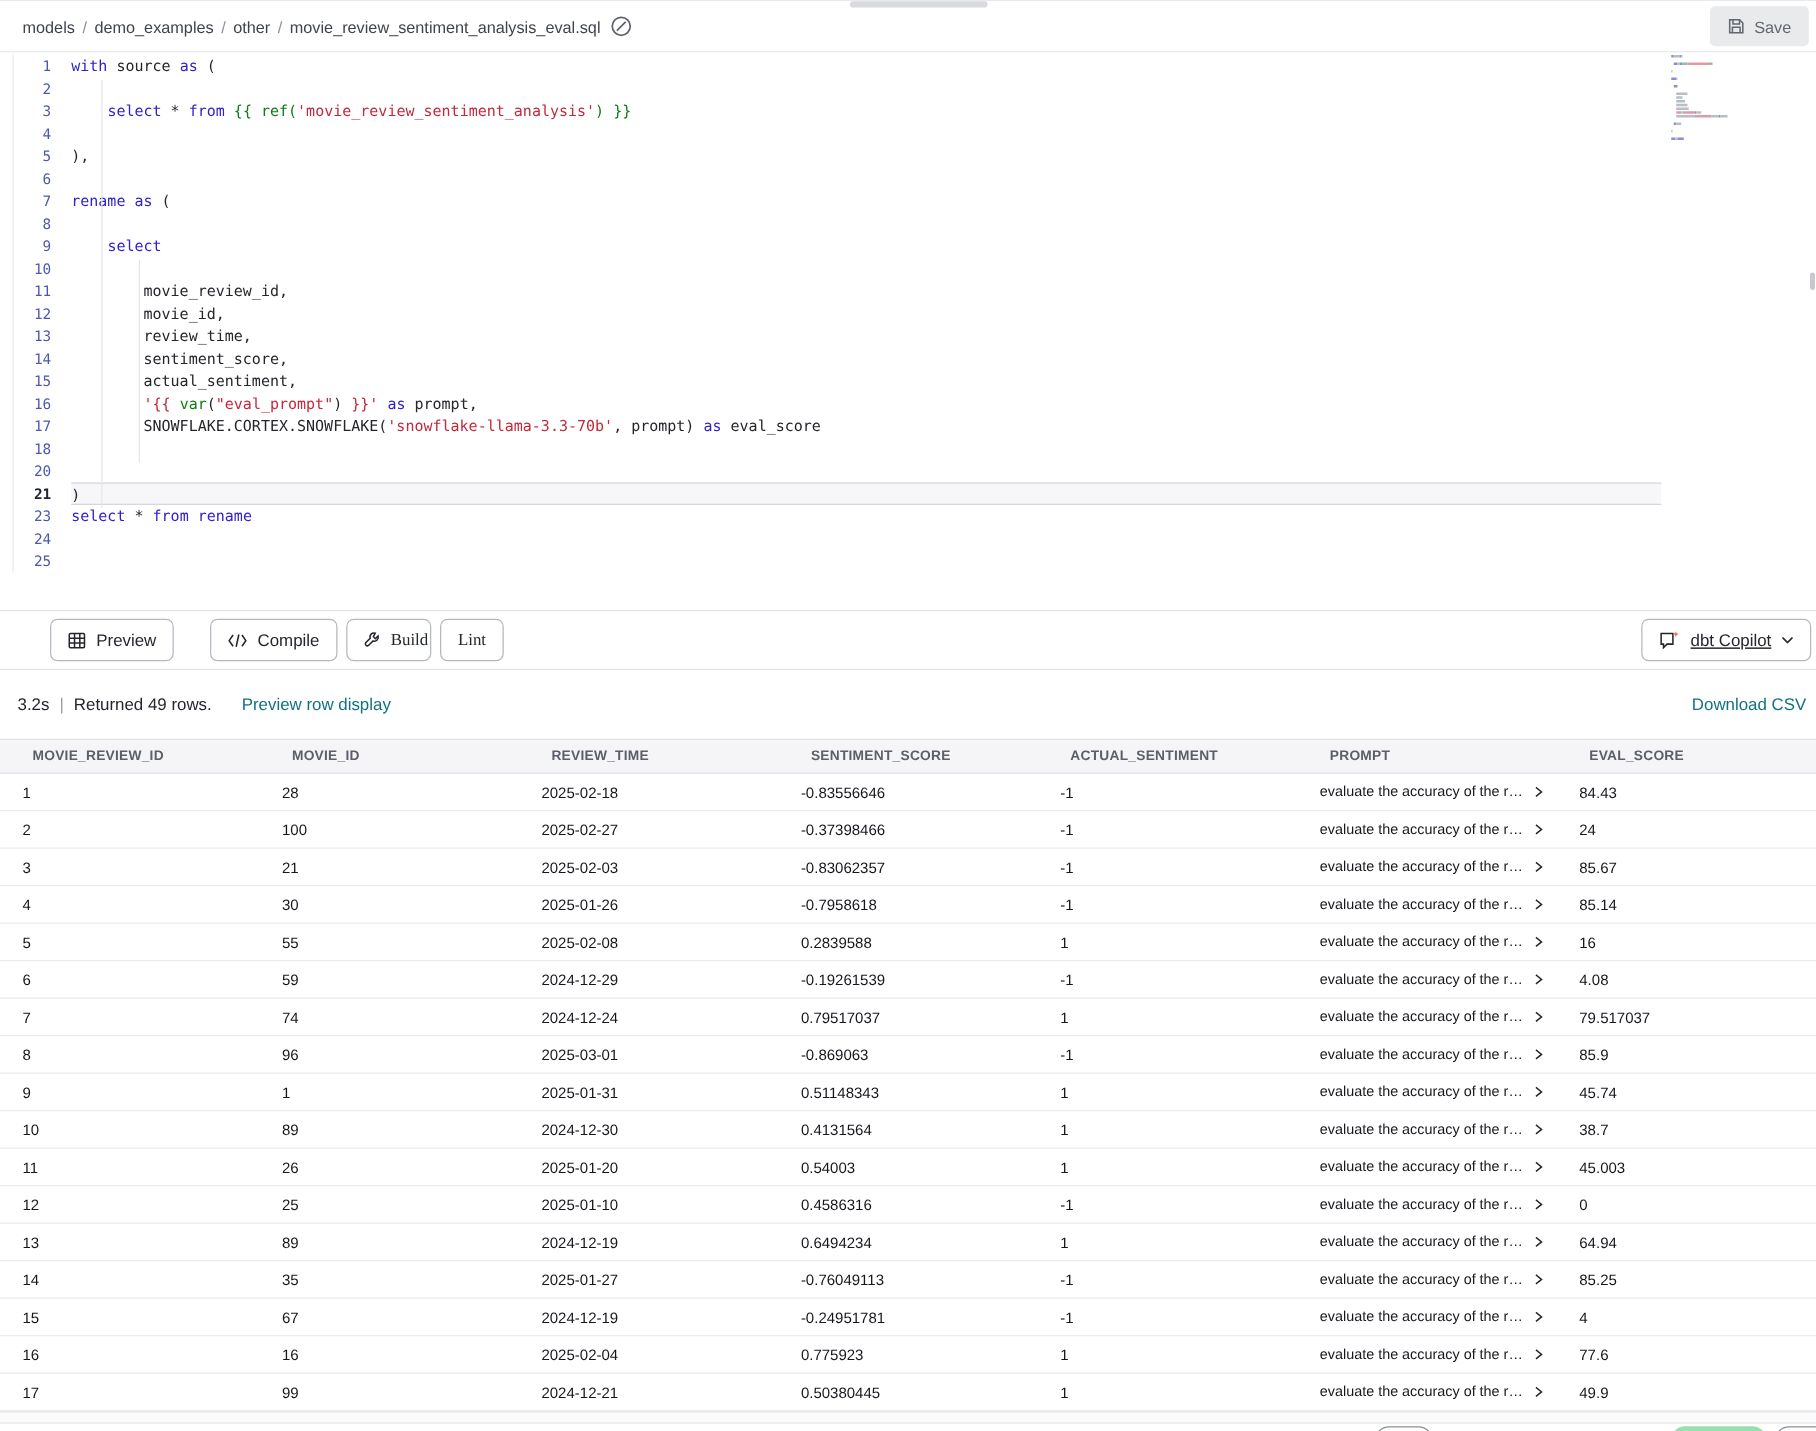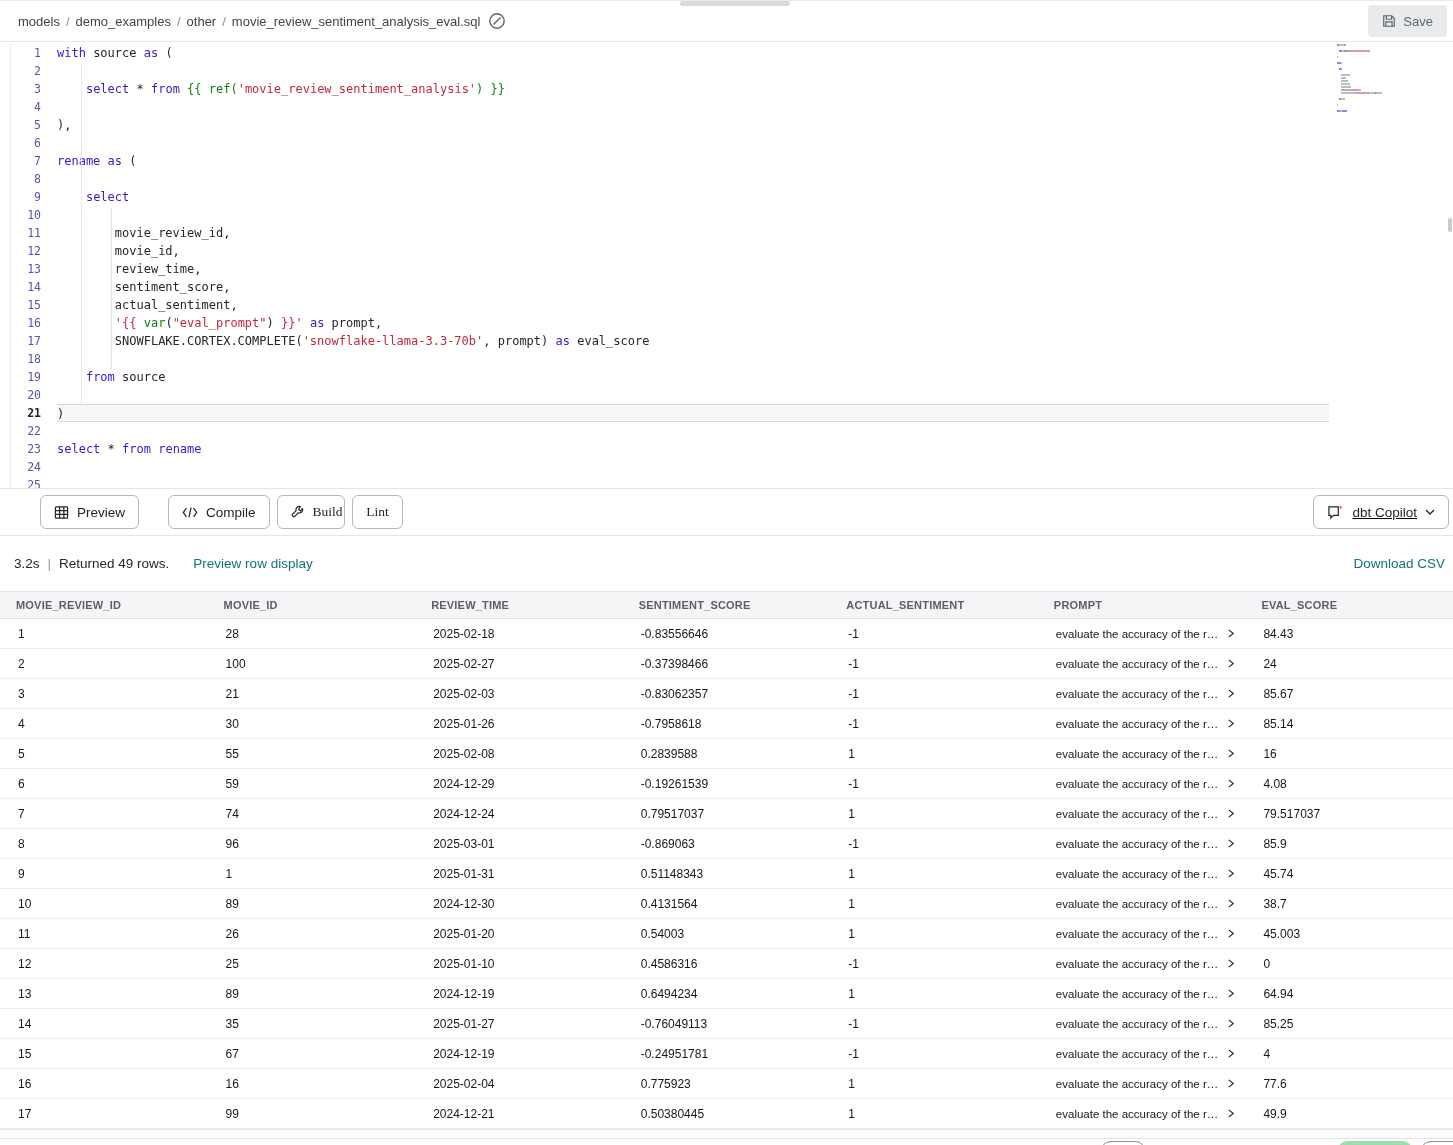--- a/index.html
+++ b/index.html
@@ -56,21 +56,21 @@
      padding:0 8px 0 14px; font-size:13.5px; color:#23262c; }
   .statusrow .sep { color:#9aa0a8; margin:0 8px; }
   .link { color:#11727f; cursor:pointer; font-size:13.5px; }
   .rowdisp { margin-left:24px; }
   .dlcsv { margin-left:auto; }
 
   
   .rtable { position:absolute; left:0; top:590px; width:1453px; }
   .thead { display:grid; grid-template-columns:repeat(7,1fr); height:28px; background:#f5f5f7;
     border-top:1px solid #e2e3e6; border-bottom:1px solid #e2e3e6; align-items:center; }
-  .th { font-size:11px; font-weight:bold; color:#5a5f68; padding-left:16px; letter-spacing:.2px; }
+  .th { font-size:11px; font-weight:bold; color:#5a5f68; padding-left:26px; letter-spacing:.2px; }
   .tr { display:grid; grid-template-columns:repeat(7,1fr); height:30px; align-items:center; border-bottom:1px solid #ebecef; }
   .td { font-size:12px; color:#15171c; padding-left:18px; white-space:nowrap; overflow:hidden; }
   .td.prompt { display:flex; align-items:center; gap:6px; padding-right:10px; cursor:pointer; }
   .td.prompt .ptxt { overflow:hidden; text-overflow:ellipsis; font-size:11.5px; }
   .chev { flex:0 0 auto; }
 
   
   .hscroll { position:absolute; left:0; top:1128px; width:1453px; height:10px; background:#fbfbfc;
     border-top:1px solid #e2e3e6; border-bottom:1px solid #e2e3e6; }
   .bottom-strip { position:absolute; left:0; top:1138px; width:1453px; height:7px; overflow:hidden; background:#fff; }
@@ -129,26 +129,24 @@
           <div class="cl"><span class="ln">7</span><span class="code"><span class="kw">rename</span><span class="pl"> </span><span class="kw">as</span><span class="pl"> (</span></span></div>
           <div class="cl"><span class="ln">8</span><span class="code"></span></div>
           <div class="cl"><span class="ln">9</span><span class="code"><span class="pl">    </span><span class="kw">select</span></span></div>
           <div class="cl"><span class="ln">10</span><span class="code"></span></div>
           <div class="cl"><span class="ln">11</span><span class="code"><span class="pl">        movie_review_id,</span></span></div>
           <div class="cl"><span class="ln">12</span><span class="code"><span class="pl">        movie_id,</span></span></div>
           <div class="cl"><span class="ln">13</span><span class="code"><span class="pl">        review_time,</span></span></div>
           <div class="cl"><span class="ln">14</span><span class="code"><span class="pl">        sentiment_score,</span></span></div>
           <div class="cl"><span class="ln">15</span><span class="code"><span class="pl">        actual_sentiment,</span></span></div>
           <div class="cl"><span class="ln">16</span><span class="code"><span class="pl">        </span><span class="str">'{{ </span><span class="grn">var</span><span class="pl">(</span><span class="str">"eval_prompt"</span><span class="pl">)</span><span class="str"> }}'</span><span class="pl"> </span><span class="kw">as</span><span class="pl"> prompt,</span></span></div>
-          <div class="cl"><span class="ln">17</span><span class="code"><span class="pl">        SNOWFLAKE.CORTEX.COMPLETE(</span><span class="str">'snowflake-llama-3.3-70b'</span><span class="pl">, prompt) </span><span class="kw">as</span><span class="pl"> eval_score</span></span></div>
+          <div class="cl"><span class="ln">17</span><span class="code"><span class="pl">        SNOWFLAKE.CORTEX.SNOWFLAKE(</span><span class="str">'snowflake-llama-3.3-70b'</span><span class="pl">, prompt) </span><span class="kw">as</span><span class="pl"> eval_score</span></span></div>
           <div class="cl"><span class="ln">18</span><span class="code"></span></div>
-          <div class="cl"><span class="ln">19</span><span class="code"><span class="pl">    </span><span class="kw">from</span><span class="pl"> source</span></span></div>
           <div class="cl"><span class="ln">20</span><span class="code"></span></div>
           <div class="cl active"><span class="ln">21</span><span class="code"><span class="pl">)</span></span></div>
-          <div class="cl"><span class="ln">22</span><span class="code"></span></div>
           <div class="cl"><span class="ln">23</span><span class="code"><span class="kw">select</span><span class="pl"> * </span><span class="kw">from</span><span class="pl"> </span><span class="kw">rename</span></span></div>
           <div class="cl"><span class="ln">24</span><span class="code"></span></div>
           <div class="cl"><span class="ln">25</span><span class="code"></span></div>
         </div>
     </div>
     <div class="minimap" id="minimap">
         <div class="mm-line">
           <span class="mm-kw" style="width: 2.2px;"></span>
           <span class="mm-pl" style="width: 4.4px;"></span>
           <span class="mm-kw" style="width: 1.1px;"></span>

